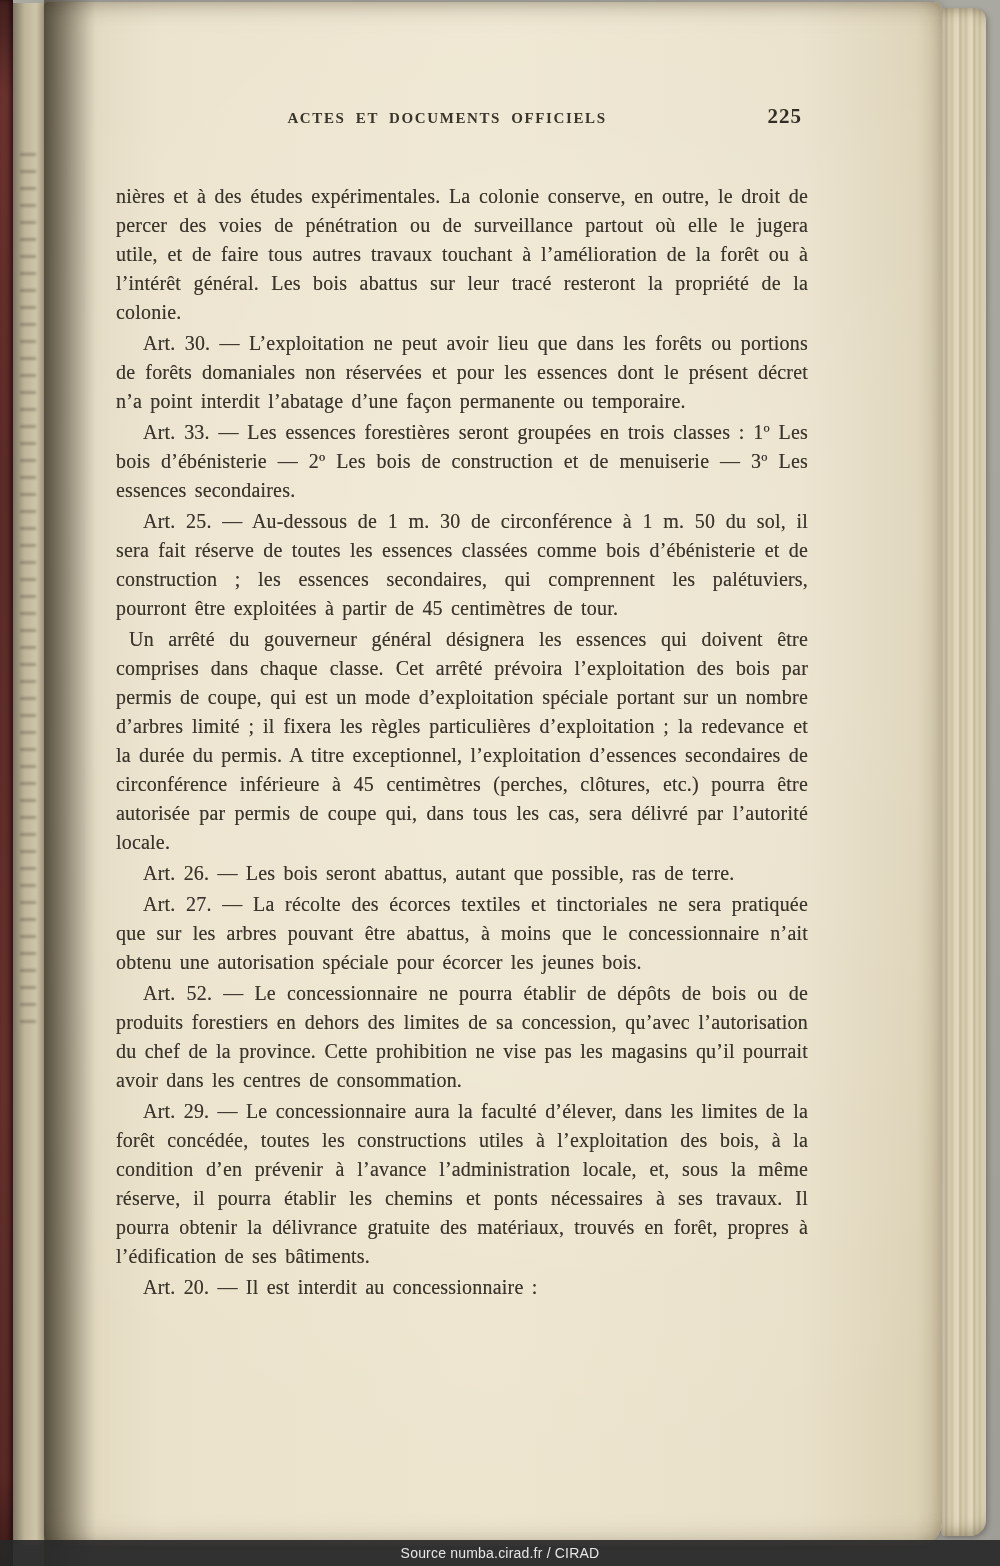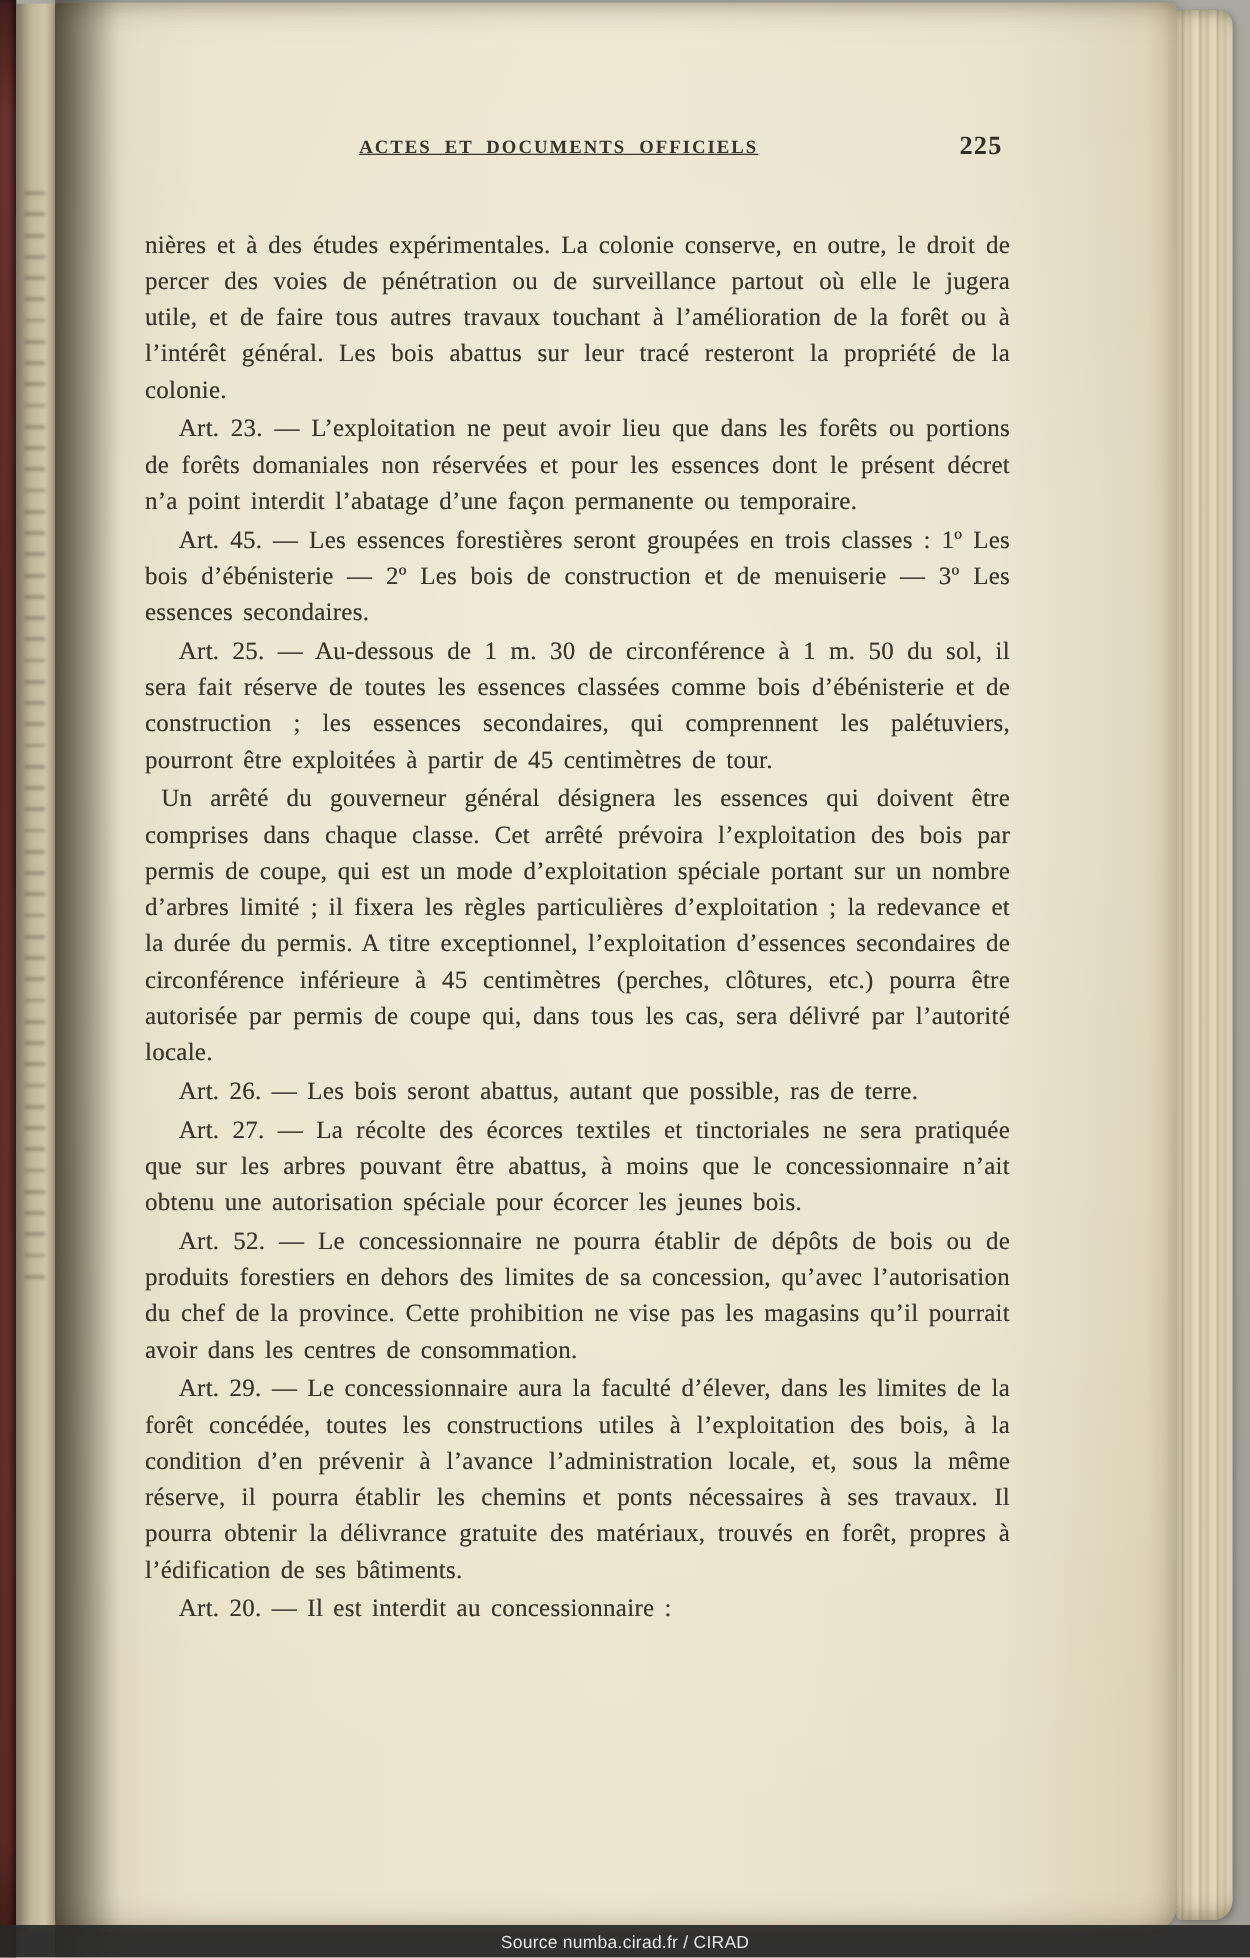--- a/index.html
+++ b/index.html
@@ -64,21 +64,21 @@
 
   
   .content {
     position:absolute; left:116px; top:104px; width:692px;
     color:#38332a; z-index:4;
   }
   .header-row { position:relative; height:30px; margin-bottom:30px; }
   .header-title {
     position:absolute; left:0; right:30px; text-align:center;
     font-size:15px; font-weight:bold; letter-spacing:1.6px; word-spacing:5px;
-    color:#3a352b; padding-top:6px;text-decoration:underline;
+    color:#3a352b; padding-top:6px;
   }
   .page-num {
     position:absolute; right:6px; top:0;
     font-size:21px; font-weight:bold; letter-spacing:1px; color:#332e25;
   }
   .para {
     font-size:20px; line-height:29px; text-align:justify;
     letter-spacing:0.2px; word-spacing:3px;
     color:#3a342b;
     text-shadow:0 0 0.5px rgba(58,52,43,.55);
@@ -116,22 +116,22 @@
   <div class="page"></div>
   <div class="gutter-shadow"></div>
 
   <div class="content">
     <div class="header-row">
       <div class="header-title">ACTES ET DOCUMENTS OFFICIELS</div>
       <div class="page-num">225</div>
     </div>
 
     <div class="para">nières et à des études expérimentales. La colonie conserve, en outre, le droit de percer des voies de pénétration ou de surveillance partout où elle le jugera utile, et de faire tous autres travaux touchant à l’amélioration de la forêt ou à l’intérêt général. Les bois abattus sur leur tracé resteront la propriété de la colonie.</div>
-    <div class="para indent">Art. 23. — L’exploitation ne peut avoir lieu que dans les forêts ou portions de forêts domaniales non réservées et pour les essences dont le présent décret n’a point interdit l’abatage d’une façon permanente ou temporaire.</div>
-    <div class="para indent">Art. 45. — Les essences forestières seront groupées en trois classes : 1º Les bois d’ébénisterie — 2º Les bois de construction et de menuiserie — 3º Les essences secondaires.</div>
+    <div class="para indent">Art. 30. — L’exploitation ne peut avoir lieu que dans les forêts ou portions de forêts domaniales non réservées et pour les essences dont le présent décret n’a point interdit l’abatage d’une façon permanente ou temporaire.</div>
+    <div class="para indent">Art. 33. — Les essences forestières seront groupées en trois classes : 1º Les bois d’ébénisterie — 2º Les bois de construction et de menuiserie — 3º Les essences secondaires.</div>
     <div class="para indent">Art. 25. — Au-dessous de 1 m. 30 de circonférence à 1 m. 50 du sol, il sera fait réserve de toutes les essences classées comme bois d’ébénisterie et de construction ; les essences secondaires, qui comprennent les palétuviers, pourront être exploitées à partir de 45 centimètres de tour.</div>
     <div class="para indent-sm">Un arrêté du gouverneur général désignera les essences qui doivent être comprises dans chaque classe. Cet arrêté prévoira l’exploitation des bois par permis de coupe, qui est un mode d’exploitation spéciale portant sur un nombre d’arbres limité ; il fixera les règles particulières d’exploitation ; la redevance et la durée du permis. A titre exceptionnel, l’exploitation d’essences secondaires de circonférence inférieure à 45 centimètres (perches, clôtures, etc.) pourra être autorisée par permis de coupe qui, dans tous les cas, sera délivré par l’autorité locale.</div>
     <div class="para indent">Art. 26. — Les bois seront abattus, autant que possible, ras de terre.</div>
     <div class="para indent">Art. 27. — La récolte des écorces textiles et tinctoriales ne sera pratiquée que sur les arbres pouvant être abattus, à moins que le concessionnaire n’ait obtenu une autorisation spéciale pour écorcer les jeunes bois.</div>
     <div class="para indent">Art. 52. — Le concessionnaire ne pourra établir de dépôts de bois ou de produits forestiers en dehors des limites de sa concession, qu’avec l’autorisation du chef de la province. Cette prohibition ne vise pas les magasins qu’il pourrait avoir dans les centres de consommation.</div>
     <div class="para indent">Art. 29. — Le concessionnaire aura la faculté d’élever, dans les limites de la forêt concédée, toutes les constructions utiles à l’exploitation des bois, à la condition d’en prévenir à l’avance l’administration locale, et, sous la même réserve, il pourra établir les chemins et ponts nécessaires à ses travaux. Il pourra obtenir la délivrance gratuite des matériaux, trouvés en forêt, propres à l’édification de ses bâtiments.</div>
     <div class="para indent">Art. 20. — Il est interdit au concessionnaire :</div>
   </div>
 
   <div class="footer-bar">

